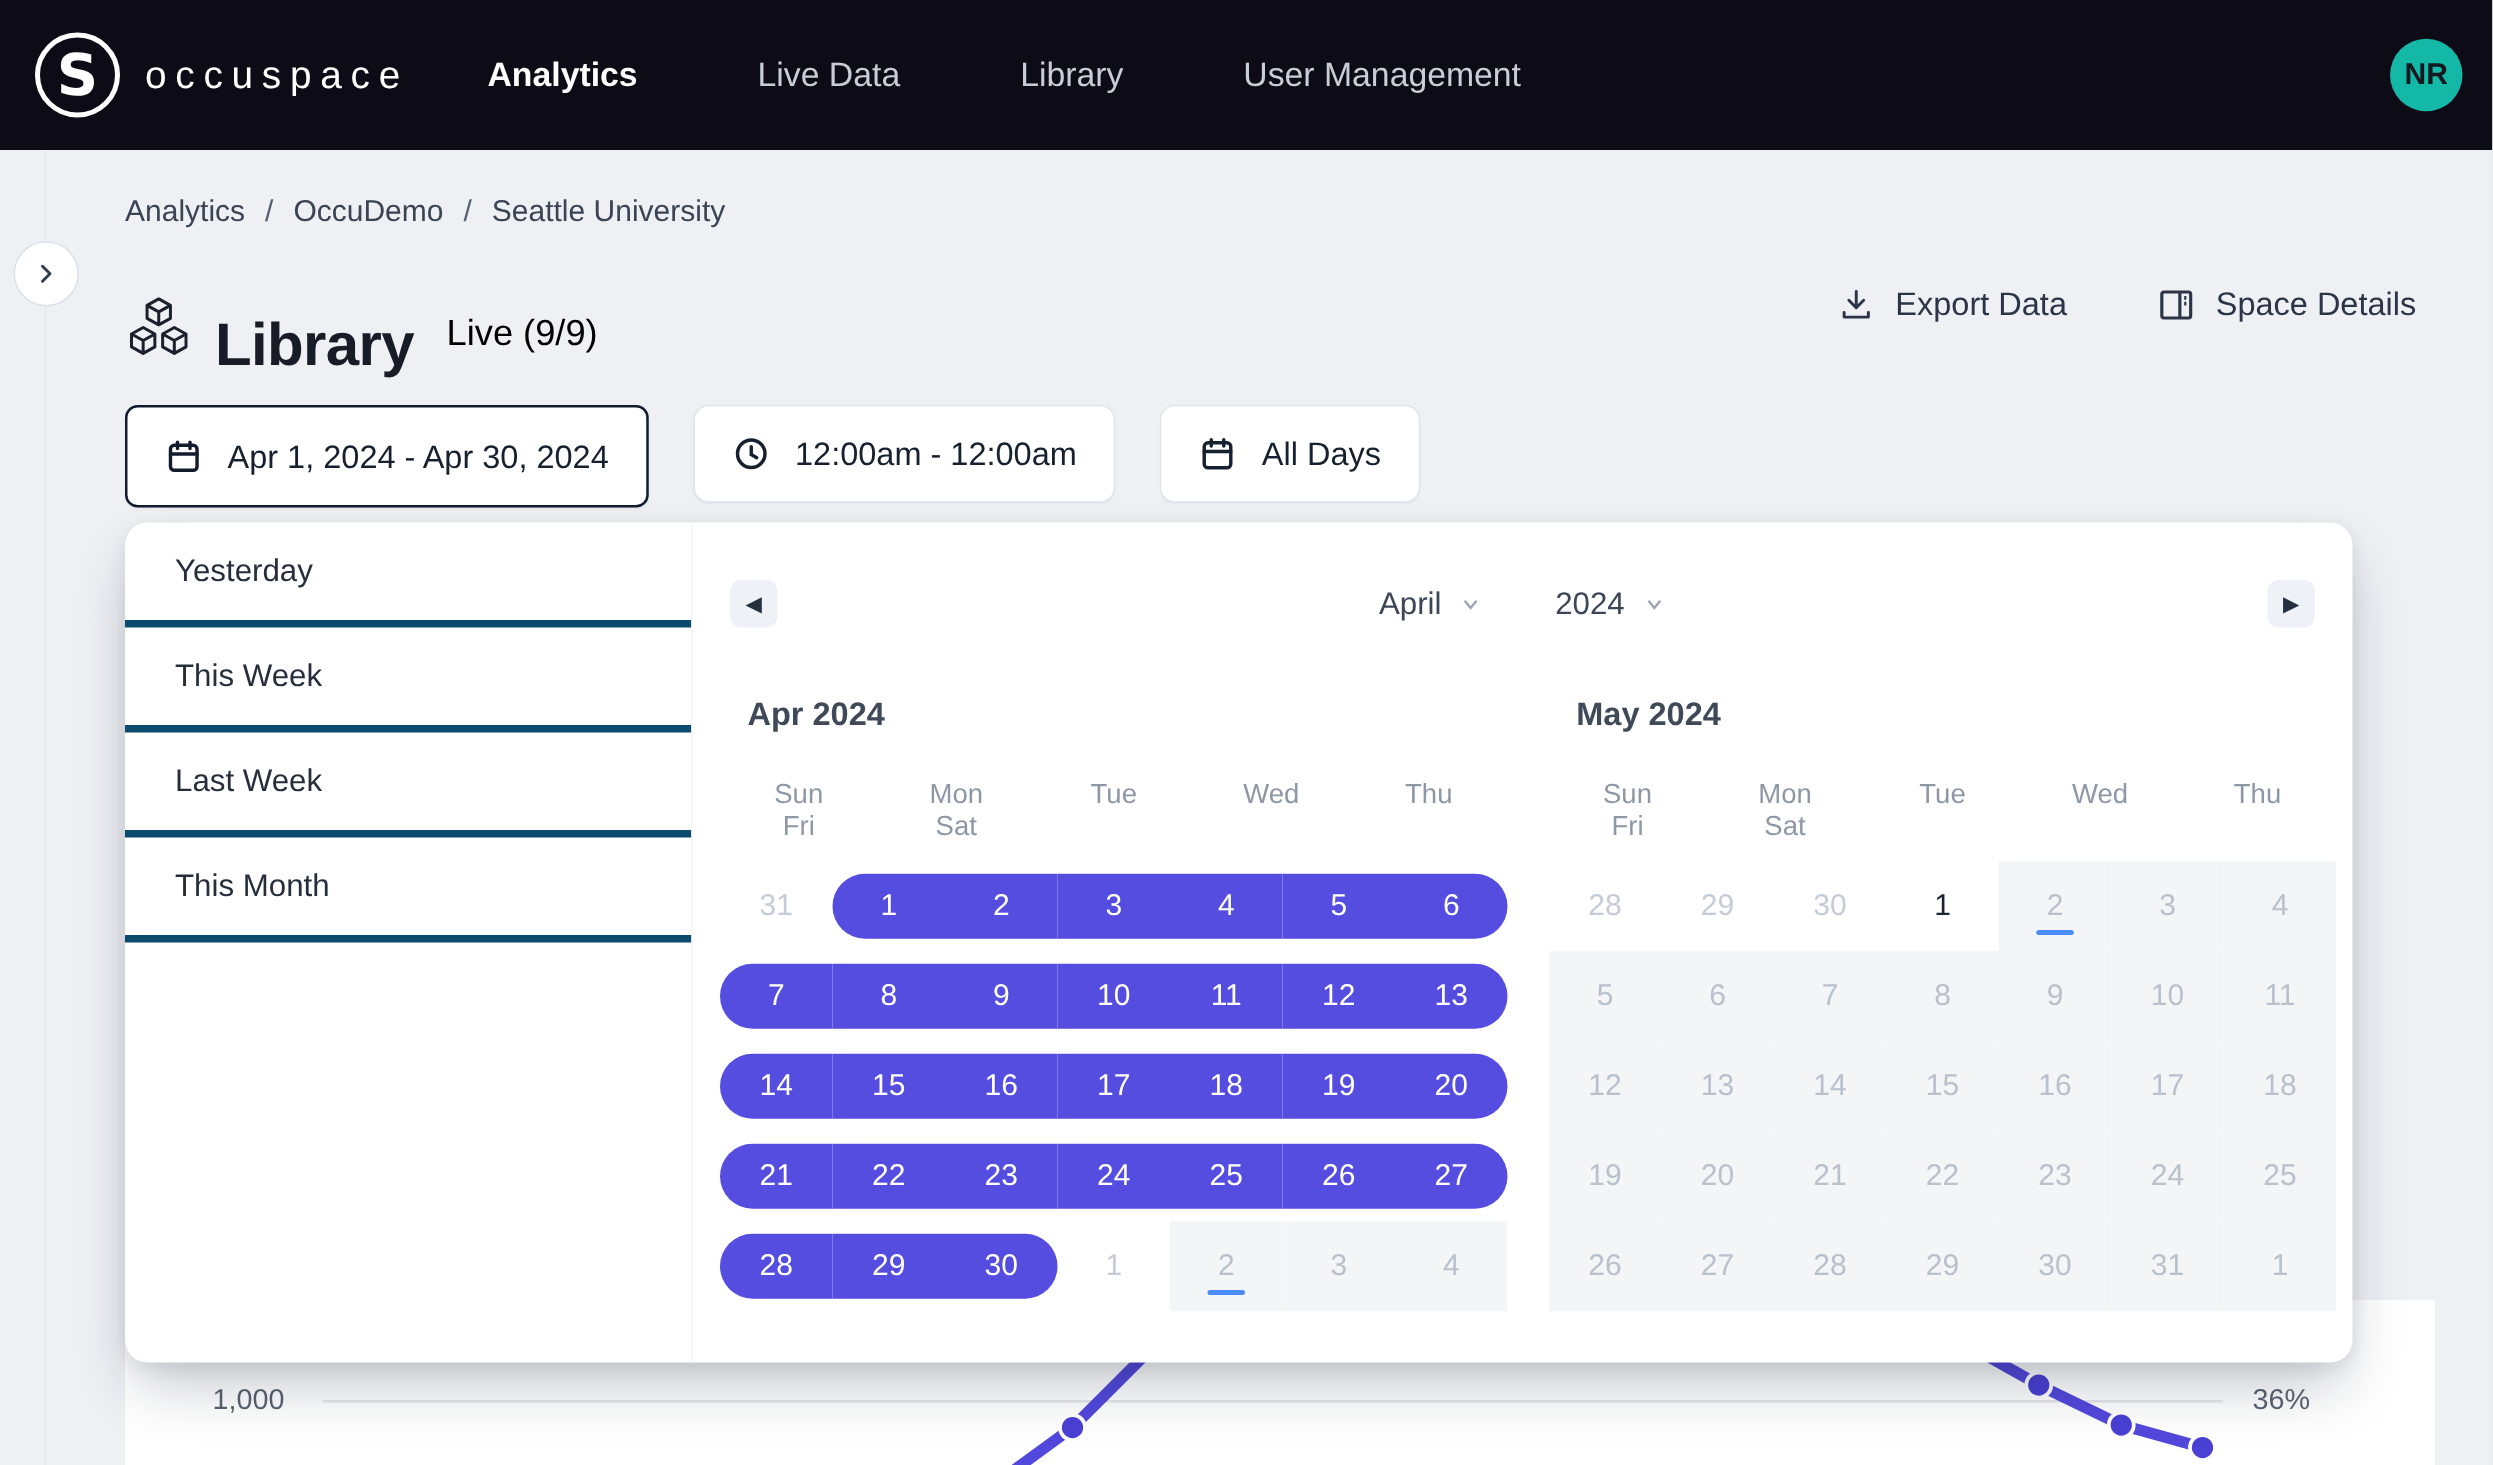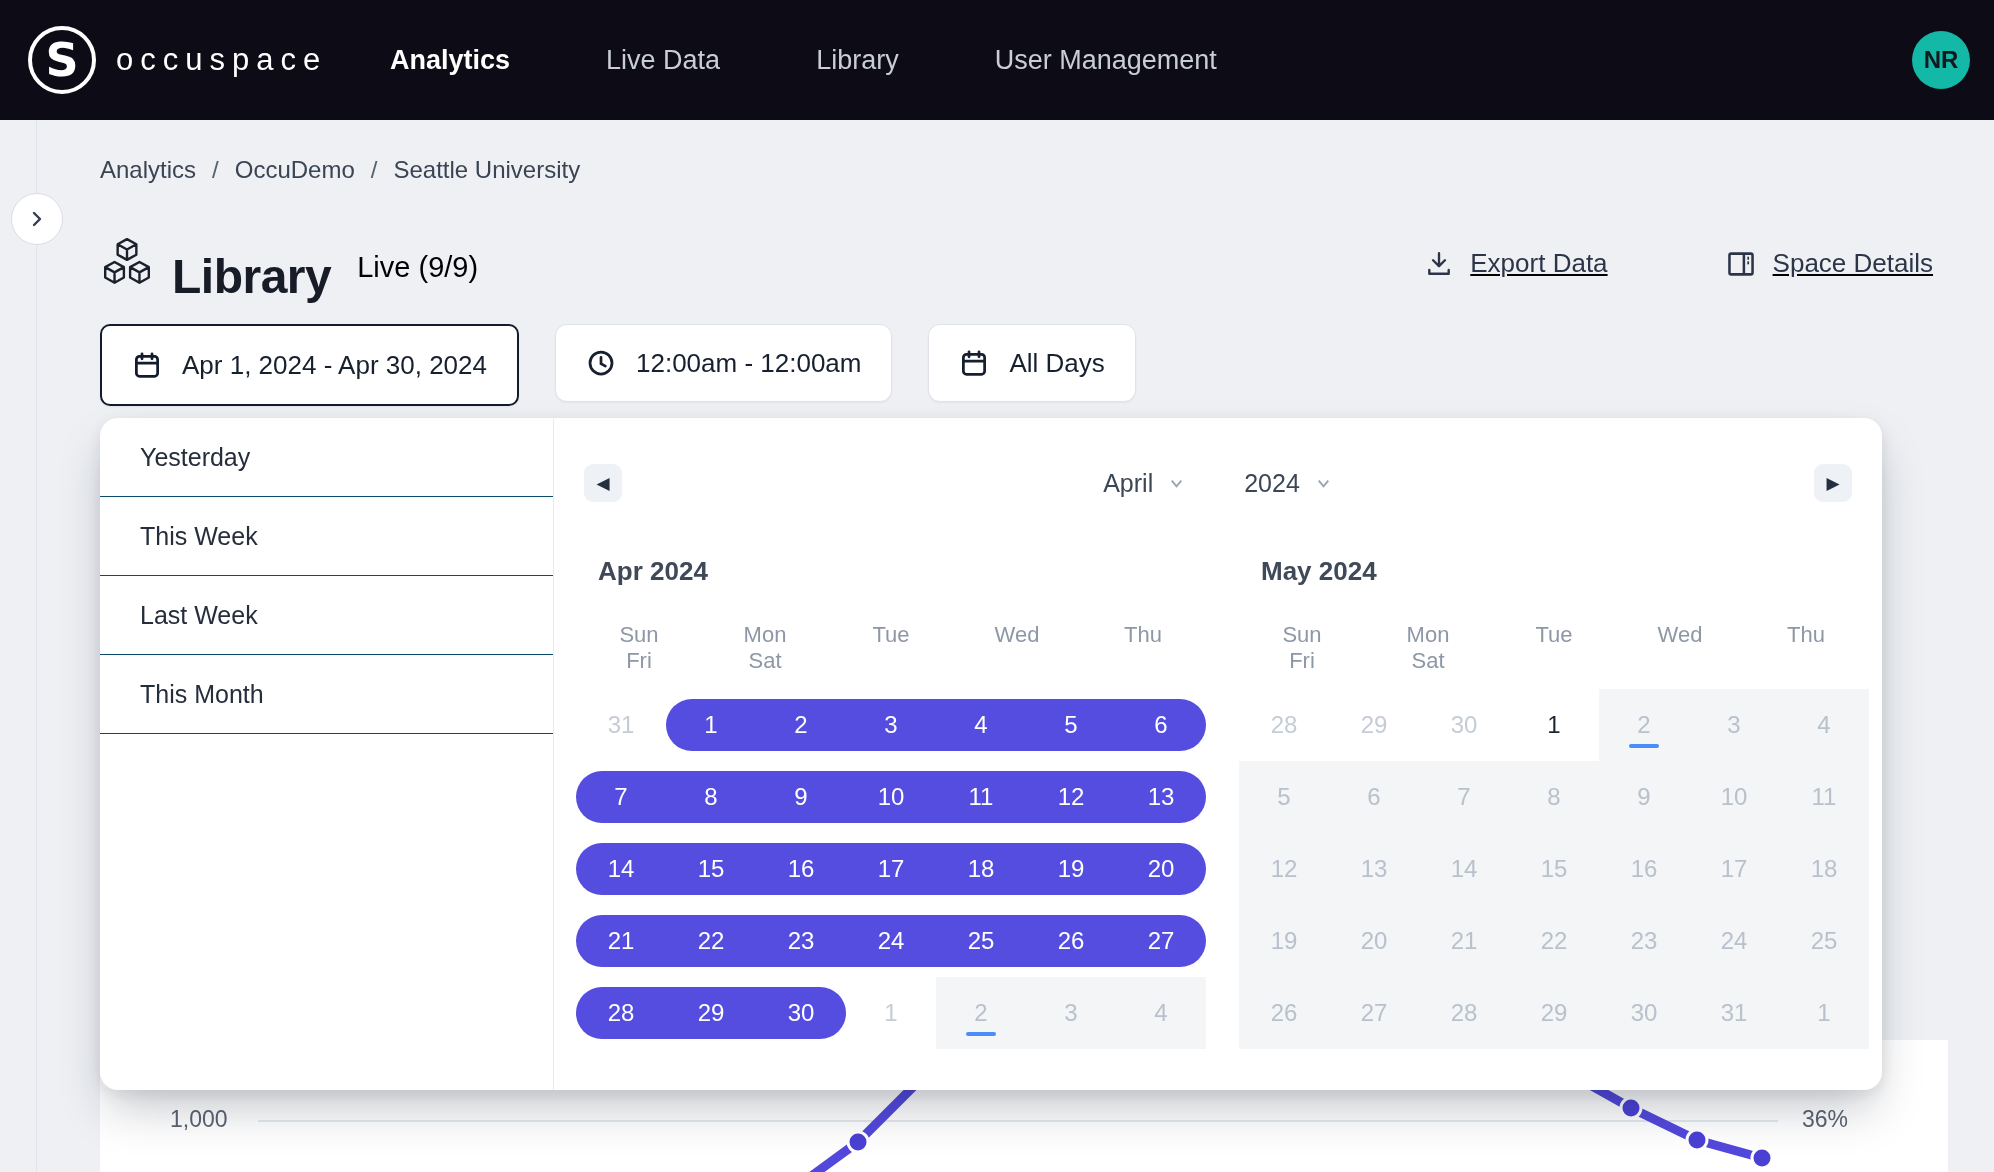--- a/index.html
+++ b/index.html
@@ -21,37 +21,37 @@
   .vrule{position:absolute;left:36px;top:120px;bottom:0;width:1px;background:#e2e5eb;z-index:1;}
   .collapse-btn{position:absolute;left:11px;top:193px;width:50px;height:50px;border-radius:50%;
     background:#fff;border:1px solid #d8dde6;display:flex;align-items:center;justify-content:center;
     z-index:6;color:#323d4e;}
   .breadcrumb{position:absolute;left:100px;top:156px;font-size:24px;color:#3b4453;display:flex;z-index:2;}
   .crumb{cursor:pointer;}
   .crumb + .crumb::before{content:"/";margin:0 16px;color:#556072;}
   .title-row{position:absolute;left:100px;top:220px;display:flex;align-items:center;gap:18px;z-index:2;}
   .page-title{font-size:48px;font-weight:800;color:#171c27;letter-spacing:-0.5px;line-height:58px;margin-top:28px;}
   .live{font-size:29px;color:#000000;margin-left:8px;margin-top:8px;}
-  .actions{position:absolute;right:61px;top:248px;display:flex;gap:118px;z-index:2;text-decoration:underline;}
+  .actions{position:absolute;right:61px;top:228px;display:flex;gap:72px;z-index:2;}
   .action{display:flex;align-items:center;gap:17px;font-size:26px;color:#2c3547;font-weight:500;cursor:pointer;}
 
   
   .filters{position:absolute;left:100px;top:324px;display:flex;gap:36px;z-index:2;}
   .fbtn{height:76px;background:#fff;border:1px solid #e0e4ea;border-radius:12px;display:flex;
     align-items:center;gap:20px;padding:0 30px;font-size:26px;color:#17202e;font-weight:500;
     box-shadow:0 1px 2px rgba(16,24,40,.05);cursor:pointer;white-space:nowrap;text-align:center;}
   .fbtn.active{border:2px solid #131c2e;border-radius:10px;height:78px;}
 
   
   .popup{position:absolute;left:100px;top:418px;width:1782px;height:672px;background:#fff;
     border-radius:18px;z-index:10;display:flex;
     box-shadow:0 24px 48px -8px rgba(15,23,42,.25),0 4px 14px rgba(15,23,42,.08);}
   .presets{width:453px;border-right:1px solid #e9ebf1;border-radius:18px 0 0 18px;overflow:hidden;}
   .preset{height:78px;display:flex;align-items:center;padding-left:40px;font-size:25px;color:#262d3b;
-    border-bottom:1px solid #0c4a6e;cursor:pointer;}
+    border-bottom:6px solid #0c4a6e;cursor:pointer;}
   .preset.active{color:#4d43e3;font-weight:700;}
   .cal{flex:1;position:relative;}
   .cal-nav-btn{position:absolute;top:46px;width:38px;height:38px;background:#eef1f5;border-radius:9px;
     display:flex;align-items:center;justify-content:center;color:#243040;font-size:17px;cursor:pointer;}
   .cal-nav-btn.prev{left:30px;} .cal-nav-btn.next{right:30px;}
   .selects{position:absolute;top:46px;left:0;right:0;height:38px;display:flex;align-items:center;
     justify-content:center;gap:58px;}
   .select{display:flex;align-items:center;gap:14px;font-size:25px;color:#3c4656;cursor:pointer;}
 
   .month{position:absolute;top:128px;width:630px;}

